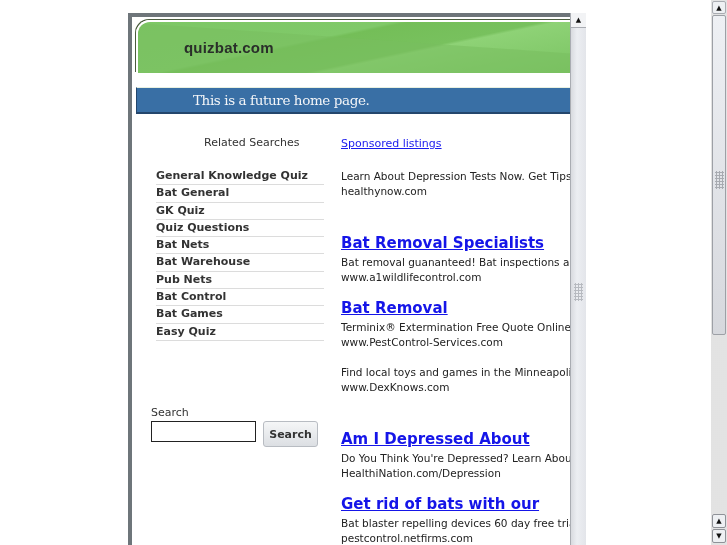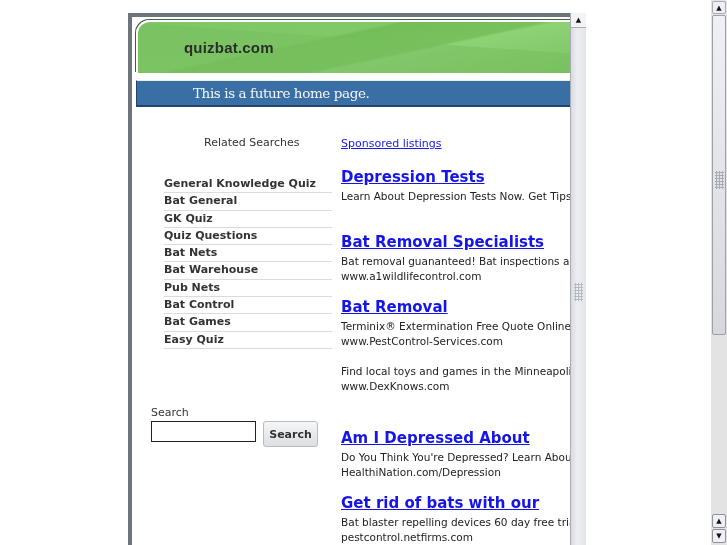--- a/index.html
+++ b/index.html
@@ -14,29 +14,29 @@
 
   .header { position:absolute; left:4px; top:3px; width:436px; height:51px;
             border:2px solid #ffffff; border-bottom:none; border-top-left-radius:14px;
             background:linear-gradient(168deg, #7dc765 0%, #80c969 38%, #74be58 40%, #78c15e 60%, #8ed276 62%, #7bc463 100%);
             box-shadow: -1px -1px 0 #4a5c3e; overflow:hidden; }
   .header .sheen { position:absolute; left:-20px; top:18px; width:520px; height:60px;
             background:rgba(120,190,95,0.55); transform:rotate(4deg); }
   .site-title { position:absolute; left:46px; top:17px; font-size:15px; color:#2a2f2a;
             font-family:"Liberation Sans", "DejaVu Sans", sans-serif; font-weight:bold; letter-spacing:0.2px; }
 
-  .bluebar { position:absolute; left:4px; top:63px; width:438px; height:27px;
+  .bluebar { position:absolute; left:4px; top:70px; width:438px; height:27px;
             background:#396fa5; border-top:1px solid #e8f0e0; border-bottom:2px solid #24466c; box-sizing:border-box;
             border-left:1px solid #24466c; }
   .bluebar span { position:absolute; left:56px; top:4px; color:#f3f5f8; font-size:13.5px;
             font-family:"DejaVu Serif", "Liberation Serif", serif; letter-spacing:-0.4px; }
 
   .related-head { position:absolute; left:24px; top:119px; font-size:11px; color:#333;
             font-family:"DejaVu Sans", sans-serif;margin-left:48px; }
-  .related-list { position:absolute; left:24px; top:151px; width:168px; margin:8px; padding:0; list-style:none; }
+  .related-list { position:absolute; left:24px; top:151px; width:168px; margin:0; padding:0; list-style:none; }
   .related-list li { height:16.3px; border-bottom:1px solid #dcdcdc; font-size:11px; font-weight:bold;
             color:#333; line-height:15px; font-family:"DejaVu Sans", sans-serif; }
 
   .search-label { position:absolute; left:19px; top:389px; font-size:11px; color:#333; }
   .search-input { position:absolute; left:19px; top:404px; width:105px; height:21px; box-sizing:border-box;
             border:1px solid #222; background:#fff; }
   .search-btn { position:absolute; left:131px; top:404px; width:55px; height:26px; box-sizing:border-box;
             border:1px solid #b8bcc2; border-radius:3px; background:linear-gradient(#f5f6f7,#dcdfe3);
             font-size:11px; font-weight:bold; color:#333; font-family:"DejaVu Sans", sans-serif; padding:0; }
 
@@ -98,22 +98,22 @@
       <li>Easy Quiz</li>
     </ul>
 
     <div class="search-label">Search</div>
     <input class="search-input" type="text" value="" style="">
     <button class="search-btn">Search</button>
 
     <div class="sponsored">Sponsored listings</div>
     <div class="ads">
       <div class="ad">
-        <span class="ad-title">Depression Tests</span>
         <span class="ad-desc">Learn About Depression Tests Now. Get Tips C</span>
+        <span class="ad-url">healthynow.com</span>
       </div>
       <div class="ad">
         <span class="ad-title">Bat Removal Specialists</span>
         <span class="ad-desc">Bat removal guananteed! Bat inspections and b</span>
         <span class="ad-url">www.a1wildlifecontrol.com</span>
       </div>
       <div class="ad">
         <span class="ad-title">Bat Removal</span>
         <span class="ad-desc">Terminix® Extermination Free Quote Online. C</span>
         <span class="ad-url">www.PestControl-Services.com</span>

